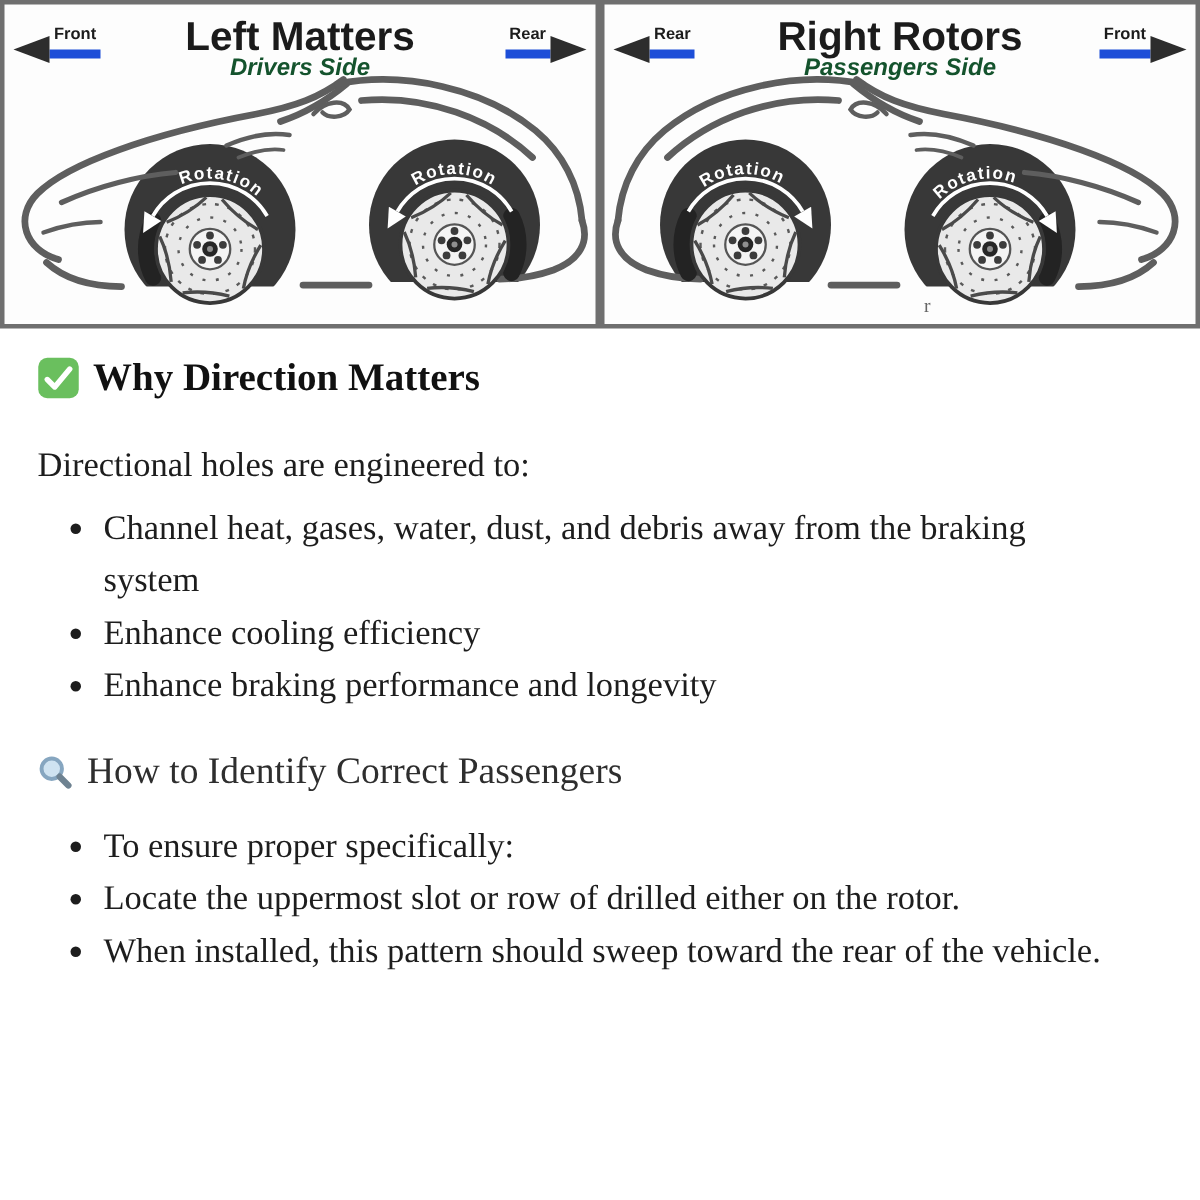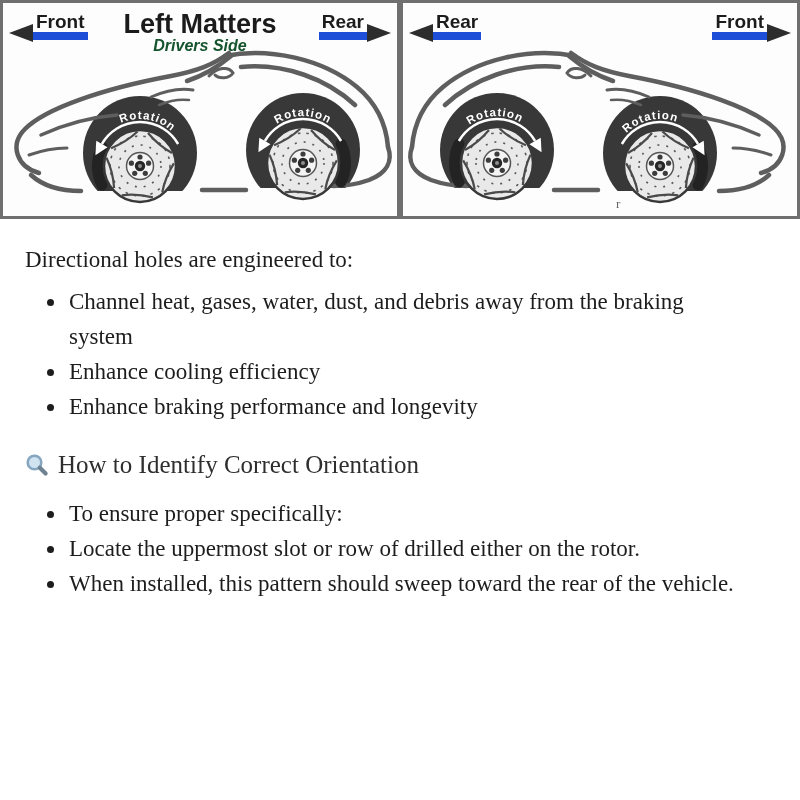--- a/index.html
+++ b/index.html
@@ -10,22 +10,22 @@
   .diagram { display:flex; width:800px; height:219px; background:#fff; }
   .panel { position:relative; width:400px; height:219px; border:3px solid #6f6f6f; background:#fdfdfd; }
   .panel svg.car { position:absolute; left:0; top:0; width:100%; height:100%; }
 
   .panel-title { position:absolute; top:6px; left:0; width:100%; text-align:center;
                  font-family:"Liberation Sans", sans-serif; pointer-events:none; }
   .panel-title .t { font-size:27px; font-weight:bold; color:#1b1b1b; letter-spacing:0; }
   .panel-title .s { font-size:16px; font-weight:bold; font-style:italic; color:#14532d; margin-top:-3px; }
 
   .dir { position:absolute; top:10px; height:26px; font-family:"Liberation Sans", sans-serif; }
-  .dir .txt { display:inline-block; font-size:19px; font-weight:bold; color:#1c1c1c;
-              line-height:18px; border-bottom:8px solid #1d4ed8; padding:0 3px 1px 3px; }
+  .dir .txt { display:inline-block; font-size:11px; font-weight:bold; color:#1c1c1c;
+              line-height:18px; border-bottom:6px solid #1d4ed8; padding:0 3px 1px 3px; }
   .dir-l { left:30px; }
   .dir-r { right:30px; }
   .dir-l::before { content:""; position:absolute; left:-24px; top:11px; width:0; height:0;
                    border-top:9px solid transparent; border-bottom:9px solid transparent;
                    border-right:24px solid #2d2d2d; }
   .dir-r::after  { content:""; position:absolute; right:-24px; top:11px; width:0; height:0;
                    border-top:9px solid transparent; border-bottom:9px solid transparent;
                    border-left:24px solid #2d2d2d; }
 
   
@@ -230,49 +230,62 @@
       </defs>
       <text font-family="Liberation Sans, sans-serif" font-size="11.5" font-weight="bold" fill="#ffffff" letter-spacing="1">
         <textPath href="#rtf" startOffset="12%">Rotation</textPath>
       </text>
       <text font-family="Liberation Sans, sans-serif" font-size="11.5" font-weight="bold" fill="#ffffff" letter-spacing="1">
         <textPath href="#rtr" startOffset="20%">Rotation</textPath>
       </text>
       <text x="213" y="205" font-family="Liberation Serif, serif" font-size="13" fill="#666">r</text>
     </svg>
 
+    <div class="panel-title">
+      <div class="t">Right Rotors</div>
+      <div class="s">Passengers Side</div>
+    </div>
     <div class="dir dir-l">
       <span class="txt">Rear</span>
     </div>
     <div class="dir dir-r">
       <span class="txt">Front</span>
     </div>
   </div>
 </div>
 
 <div class="article">
 
 
+  <div class="h-why">
+    <span class="icon-badge">
+      <svg width="28" height="28" viewBox="0 0 28 28">
+        <rect x="0.5" y="0.5" width="27" height="27" rx="6" fill="#6abf5e"></rect>
+        <polyline points="6.5,15 11.5,20 21.5,8" fill="none" stroke="#ffffff" stroke-width="3.6" stroke-linecap="round" stroke-linejoin="round"></polyline>
+      </svg>
+    </span>
+    <span>Why Direction Matters</span>
+  </div>
 
   <p class="lead">Directional holes are engineered to:</p>
 
   <ul class="blist">
     <li>Channel heat, gases, water, dust, and debris away from the braking system</li>
     <li>Enhance cooling efficiency</li>
     <li>Enhance braking performance and longevity</li>
   </ul>
 
   <div class="h-identify">
     <span class="icon-badge">
       <svg width="24" height="24" viewBox="0 0 24 24">
         <circle cx="9.5" cy="9.5" r="6.8" fill="#cfe3f1" stroke="#86a6c0" stroke-width="2.6"></circle>
         <line x1="14.8" y1="14.8" x2="20.6" y2="20.6" stroke="#6e8291" stroke-width="4.2" stroke-linecap="round"></line>
       </svg>
     </span>
-    <span>How to Identify Correct Orientation</span>
+    <span>How to Identify Correct Passengers</span>
   </div>
 
   <ul class="blist" style="margin-top:14px;">
     <li>To ensure proper specifically:</li>
     <li>Locate the uppermost slot or row of drilled either on the rotor.</li>
     <li>When installed, this pattern should sweep toward the rear of the vehicle.</li>
   </ul>
 
 </div>
 

